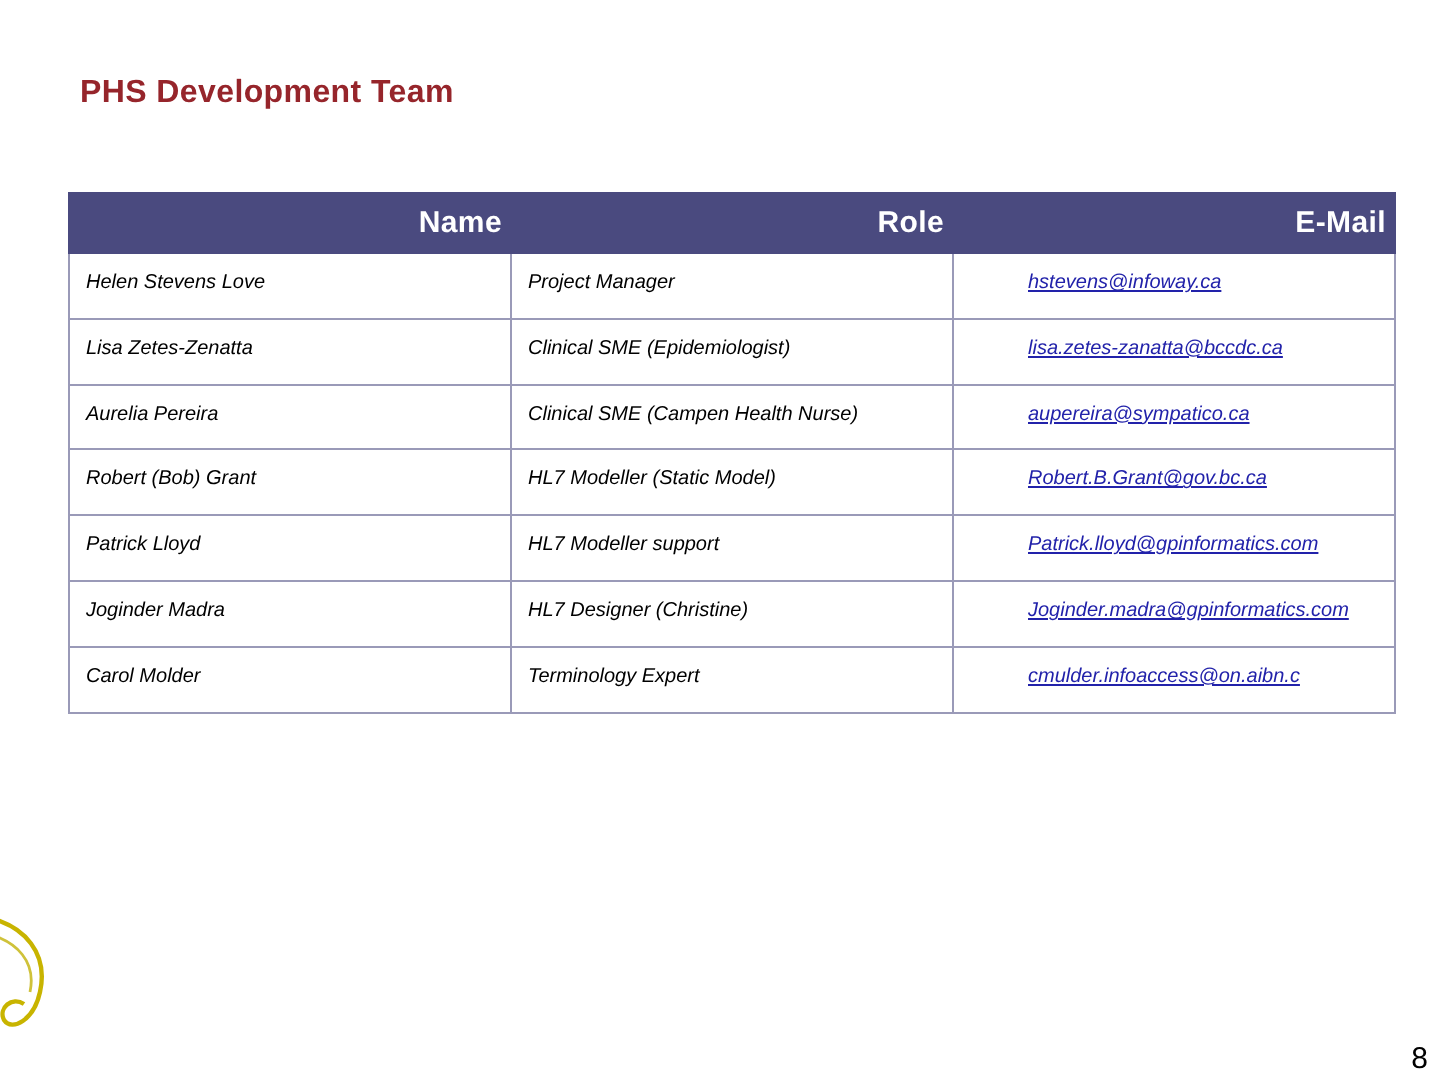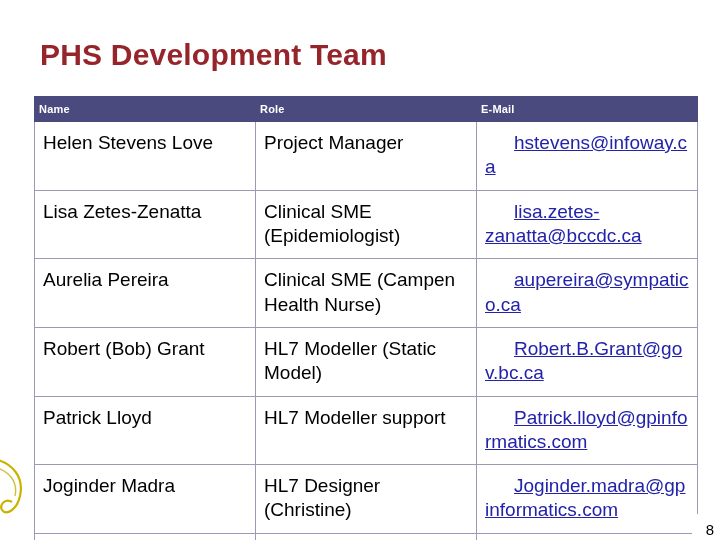--- a/index.html
+++ b/index.html
@@ -20,21 +20,21 @@
     left: 0; top: 0;
     width: 720px;
     height: 540px;
     overflow: hidden;
   }
 
   .slide-title {
     position: absolute;
     left: 40px;
     top: 38px;
-    font-size: 30px;
+    font-size: 16px;
     font-weight: bold;
     color: #96252b;
     letter-spacing: 0.2px;
     white-space: nowrap;
   }
 
   .table-wrap {
     position: absolute;
     left: 34px;
     top: 96px;
@@ -43,35 +43,36 @@
 
   table.team {
     border-collapse: collapse;
     width: 664px;
     table-layout: fixed;
   }
 
   table.team th {
     background: #4a4a7f;
     color: #ffffff;
-    font-size: 11px;
+    font-size: 15px;
     font-weight: bold;
-    text-align: left;
+    text-align: right;
     padding: 6px 4px 6px 4px;
     border: 1px solid #4a4a7f;
     letter-spacing: 0.2px;
   }
 
   table.team td {
     border: 1px solid #9a9ab8;
-    font-size: 19px;
+    font-size: 10px;
     color: #000000;
     vertical-align: top;
     padding: 9px 8px 10px 8px;
     line-height: 1.28;
+    font-style: italic;
   }
 
   td.c-name { width: 166px; }
   td.c-role { width: 250px; }
   td.c-email { width: 248px; }
 
   .email {
     color: #2222aa;
     text-decoration: underline;
     word-break: break-word;

